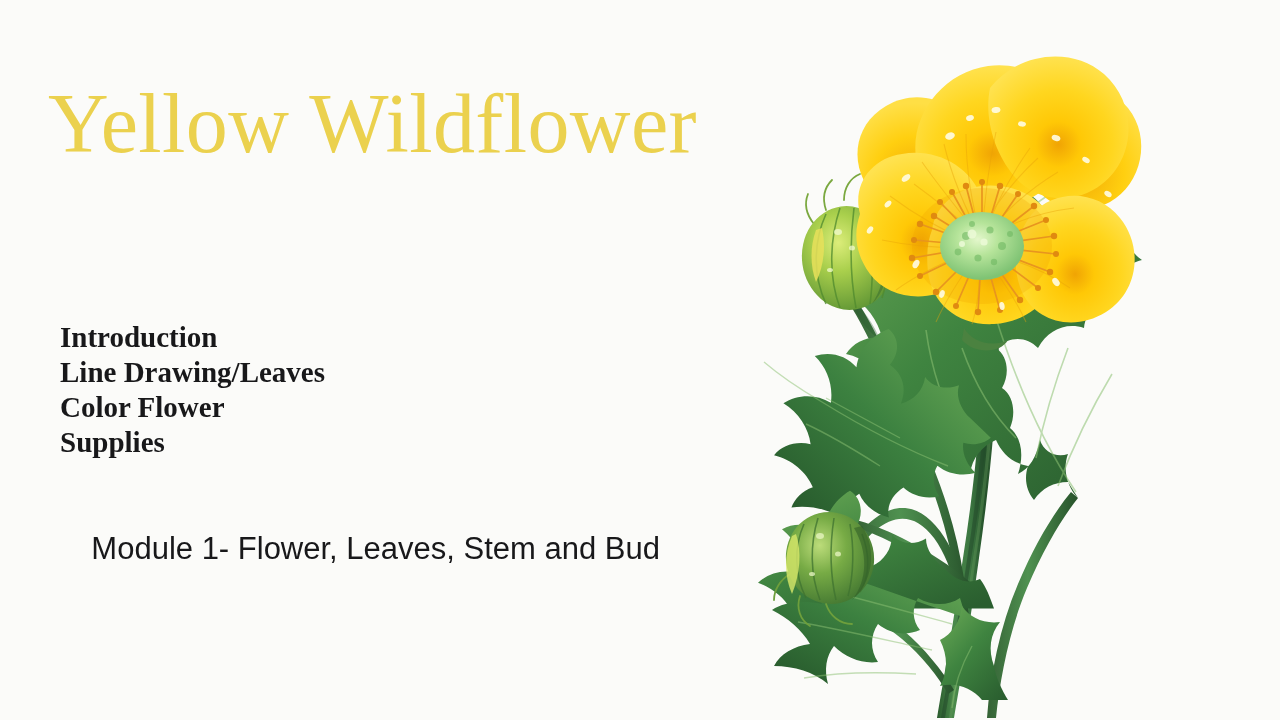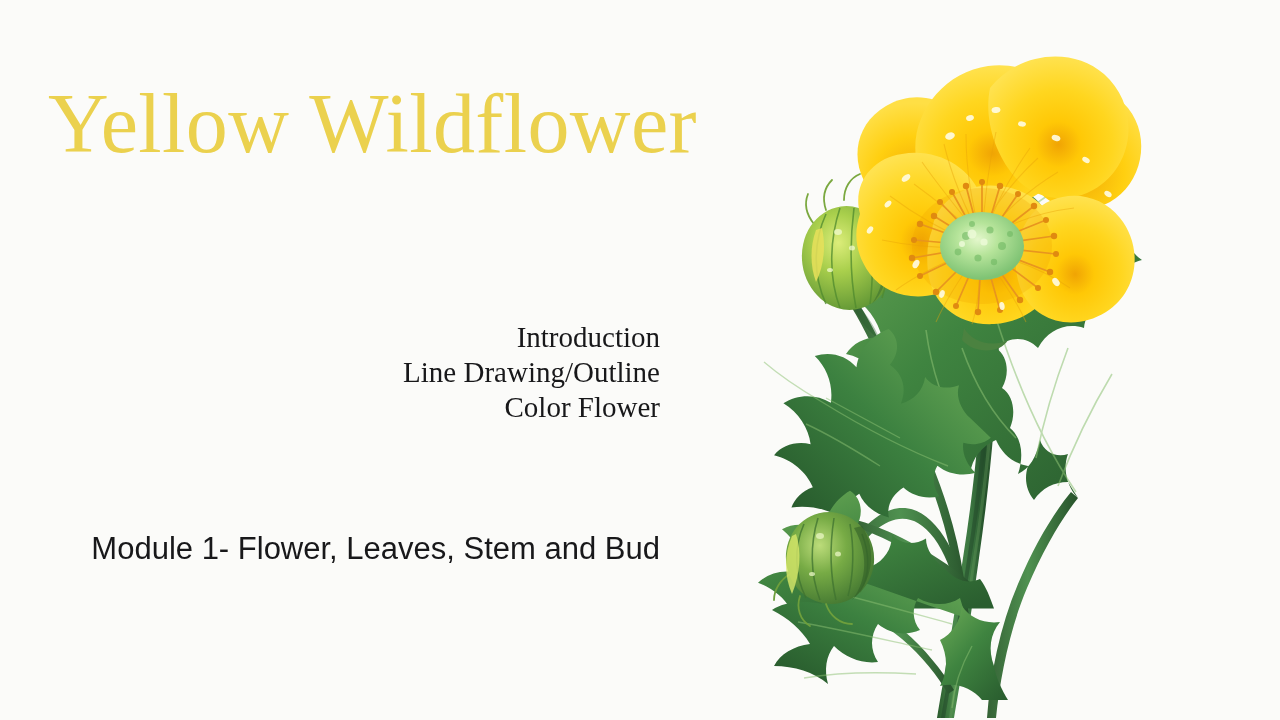--- a/index.html
+++ b/index.html
@@ -33,21 +33,22 @@
     color: #ebd14e;
     white-space: nowrap;
   }
 
   
   #contents {
     position: absolute;
     left: 60px;
     top: 320px;
     width: 600px;
-    text-align: right;
+    text-align: left;
+    font-weight: bold;
   }
   .content-line {
     font-family: "Liberation Serif", "DejaVu Serif", serif;
     font-size: 29px;
     line-height: 35px;
     color: #18181a;
     white-space: nowrap;
   }
 
   
@@ -80,22 +81,23 @@
 </style>
 </head>
 <body>
 
 <div id="slide">
 
   <div id="title">Yellow Wildflower</div>
 
   <div id="contents">
     <div class="content-line">Introduction</div>
-    <div class="content-line">Line Drawing/Outline</div>
+    <div class="content-line">Line Drawing/Leaves</div>
     <div class="content-line">Color Flower</div>
+    <div class="content-line">Supplies</div>
   </div>
 
   <div id="module-line">Module 1- Flower, Leaves, Stem and Bud</div>
 
   <div id="illustration">
     <svg viewBox="0 0 400 700" xmlns="http://www.w3.org/2000/svg">
       <defs>
         <radialGradient id="gPetal" cx="50%" cy="62%" r="62%">
           <stop offset="0%" stop-color="#f0a404"></stop>
           <stop offset="26%" stop-color="#ffc806"></stop>

